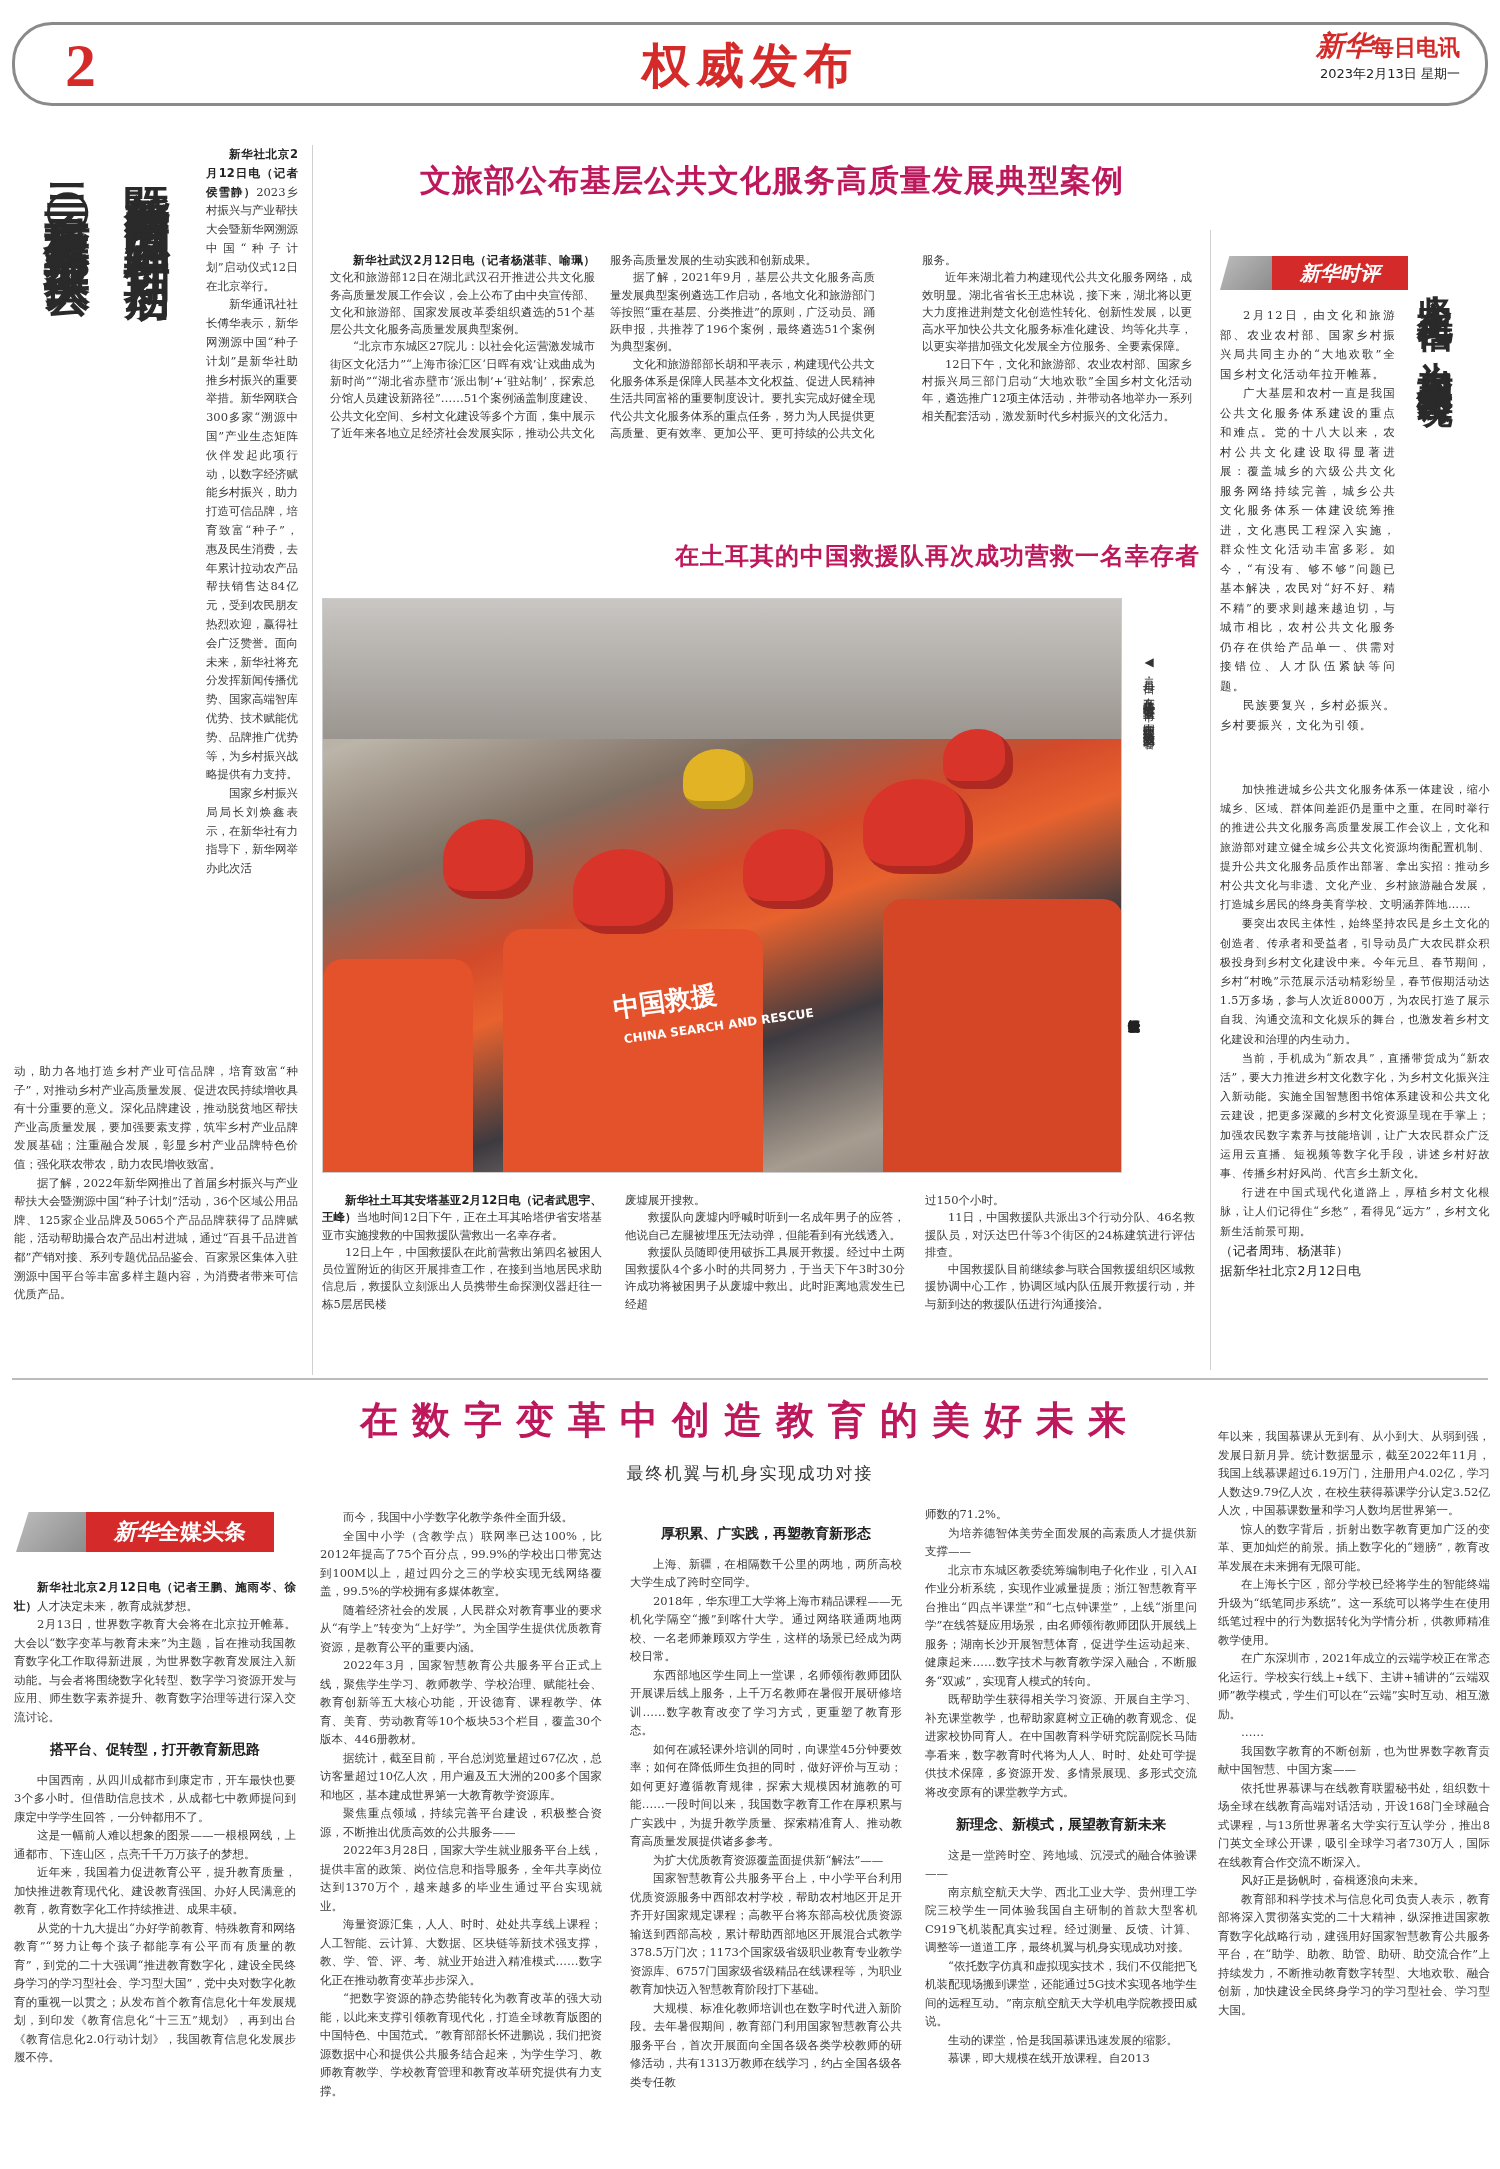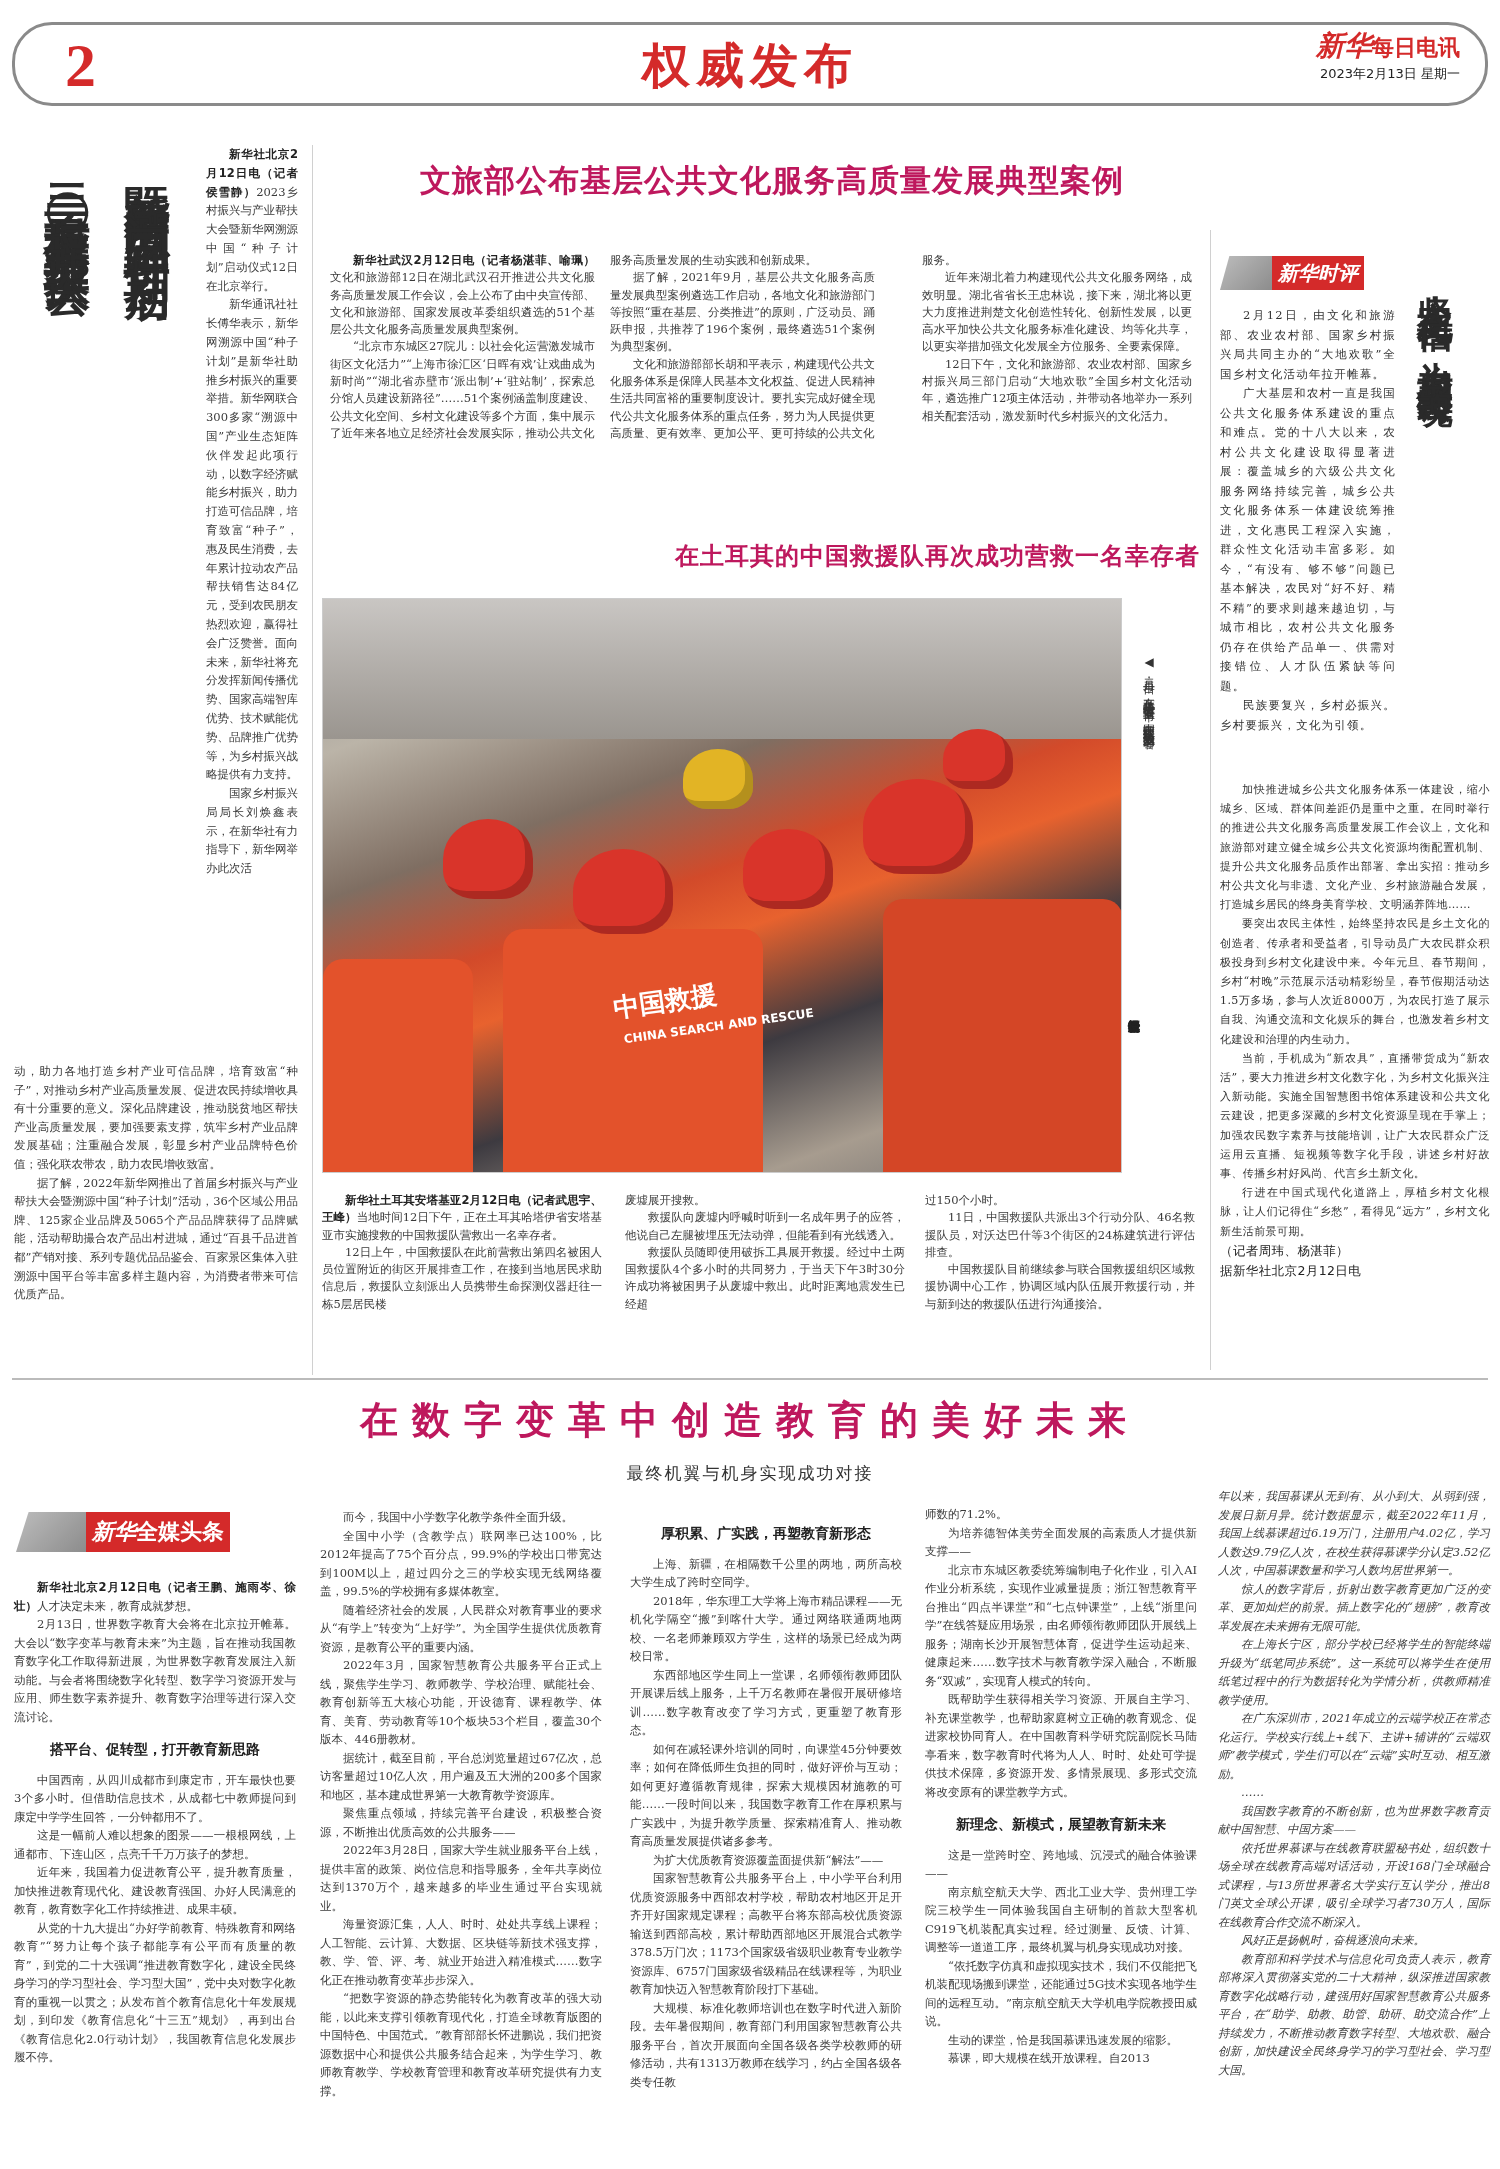--- a/index.html
+++ b/index.html
@@ -21,21 +21,21 @@
 .photo .sky{position:absolute;left:0;top:0;width:100%;height:140px;background:linear-gradient(180deg,#c9c6c3,#9a958f)}
 .photo .helmet{position:absolute;border-radius:50% 50% 35% 35%;background:#d9342a;box-shadow:inset -8px -8px 0 rgba(0,0,0,.2)}
 .photo .helmet.y{background:#e2b425}
 .photo .jacket{position:absolute;background:#e3522b;border-radius:20px 20px 0 0}
 .photo .label-cn{position:absolute;left:290px;top:385px;color:#fff;font-family:"DejaVu Sans",sans-serif;font-weight:bold;font-size:26px;transform:rotate(-8deg)}
 .photo .label-en{position:absolute;left:300px;top:420px;color:#fff;font-family:"DejaVu Sans",sans-serif;font-weight:bold;font-size:12px;transform:rotate(-8deg)}
 .caption{left:1140px;top:655px;writing-mode:vertical-rl;font-family:"DejaVu Serif",serif;font-size:12px;color:#333;letter-spacing:1px;height:530px}
 .credit{left:1125px;top:1010px;writing-mode:vertical-rl;font-family:"DejaVu Sans",sans-serif;font-weight:bold;font-size:12px;color:#222}
 .tag{position:absolute;height:34px;display:flex;align-items:stretch}
 .tag .grey{width:52px;background:linear-gradient(135deg,#bdbdbd,#8c8c8c);clip-path:polygon(18% 0,100% 0,100% 100%,0 100%)}
-.tag .red{background:#d42a2a;color:#fff;font-family:"DejaVu Sans",sans-serif;font-weight:bold;font-style:italic;font-size:20px;line-height:34px;padding:0 6px}
+.tag .red{background:#d42a2a;color:#fff;font-family:"DejaVu Sans",sans-serif;font-weight:bold;font-style:italic;font-size:20px;line-height:34px;padding:0 28px}
 .commentary{font-family:"DejaVu Serif",serif;font-size:11.5px;line-height:19.5px;color:#333;text-align:justify;letter-spacing:1.2px}
 .commentary p{text-indent:2em}
 .sig{font-family:"DejaVu Sans",sans-serif;font-size:12.5px;line-height:20px;color:#222}
 .divider{position:absolute;background:#d0d0d0}
 .subhead{font-family:"DejaVu Sans",sans-serif;font-weight:bold;font-size:14px;color:#222;text-align:center;margin:14px 0 12px}
 .col{position:absolute}
 </style>
 </head>
 <body>
 
@@ -176,21 +176,21 @@
   <p>北京市东城区教委统筹编制电子化作业，引入AI作业分析系统，实现作业减量提质；浙江智慧教育平台推出“四点半课堂”和“七点钟课堂”，上线“浙里问学”在线答疑应用场景，由名师领衔教师团队开展线上服务；湖南长沙开展智慧体育，促进学生运动起来、健康起来……数字技术与教育教学深入融合，不断服务“双减”，实现育人模式的转向。</p>
   <p>既帮助学生获得相关学习资源、开展自主学习、补充课堂教学，也帮助家庭树立正确的教育观念、促进家校协同育人。在中国教育科学研究院副院长马陆亭看来，数字教育时代将为人人、时时、处处可学提供技术保障，多资源开发、多情景展现、多形式交流将改变原有的课堂教学方式。</p>
   <div class="subhead">新理念、新模式，展望教育新未来</div>
   <p>这是一堂跨时空、跨地域、沉浸式的融合体验课——</p>
   <p>南京航空航天大学、西北工业大学、贵州理工学院三校学生一同体验我国自主研制的首款大型客机C919飞机装配真实过程。经过测量、反馈、计算、调整等一道道工序，最终机翼与机身实现成功对接。</p>
   <p>“依托数字仿真和虚拟现实技术，我们不仅能把飞机装配现场搬到课堂，还能通过5G技术实现各地学生间的远程互动。”南京航空航天大学机电学院教授田威说。</p>
   <p>生动的课堂，恰是我国慕课迅速发展的缩影。</p>
   <p>慕课，即大规模在线开放课程。自2013</p>
 </div>
 
-<div class="col body" style="left:1218px;top:1487px;width:272px;line-height:18.5px;font-style:italic;">
+<div class="col body" style="left:1218px;top:1427px;width:272px;line-height:18.5px;">
   <p style="text-indent:0">年以来，我国慕课从无到有、从小到大、从弱到强，发展日新月异。统计数据显示，截至2022年11月，我国上线慕课超过6.19万门，注册用户4.02亿，学习人数达9.79亿人次，在校生获得慕课学分认定3.52亿人次，中国慕课数量和学习人数均居世界第一。</p>
   <p>惊人的数字背后，折射出数字教育更加广泛的变革、更加灿烂的前景。插上数字化的“翅膀”，教育改革发展在未来拥有无限可能。</p>
   <p>在上海长宁区，部分学校已经将学生的智能终端升级为“纸笔同步系统”。这一系统可以将学生在使用纸笔过程中的行为数据转化为学情分析，供教师精准教学使用。</p>
   <p>在广东深圳市，2021年成立的云端学校正在常态化运行。学校实行线上+线下、主讲+辅讲的“云端双师”教学模式，学生们可以在“云端”实时互动、相互激励。</p>
   <p>……</p>
   <p>我国数字教育的不断创新，也为世界数字教育贡献中国智慧、中国方案——</p>
   <p>依托世界慕课与在线教育联盟秘书处，组织数十场全球在线教育高端对话活动，开设168门全球融合式课程，与13所世界著名大学实行互认学分，推出8门英文全球公开课，吸引全球学习者730万人，国际在线教育合作交流不断深入。</p>
   <p>风好正是扬帆时，奋楫逐浪向未来。</p>
   <p>教育部和科学技术与信息化司负责人表示，教育部将深入贯彻落实党的二十大精神，纵深推进国家教育数字化战略行动，建强用好国家智慧教育公共服务平台，在“助学、助教、助管、助研、助交流合作”上持续发力，不断推动教育数字转型、大地欢歌、融合创新，加快建设全民终身学习的学习型社会、学习型大国。</p>
 </div>

